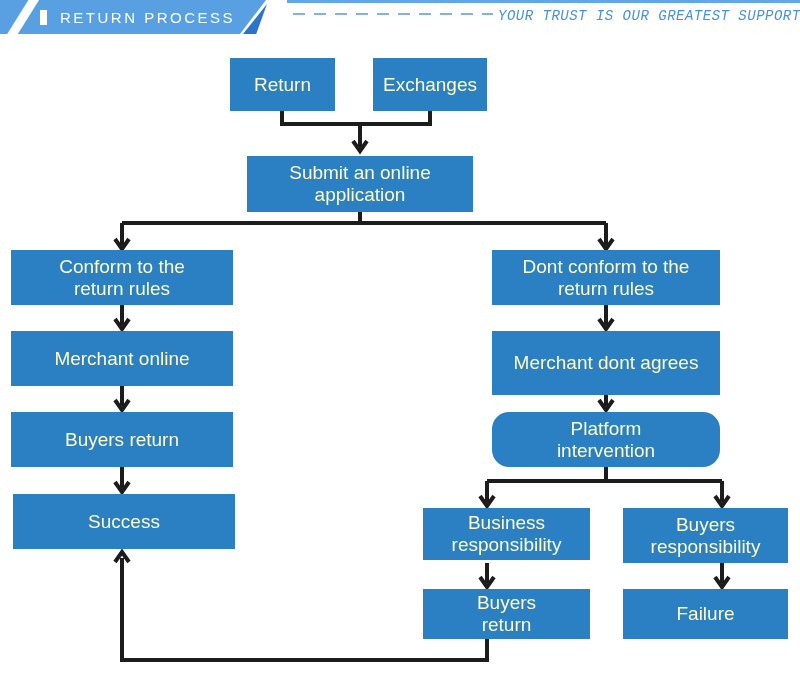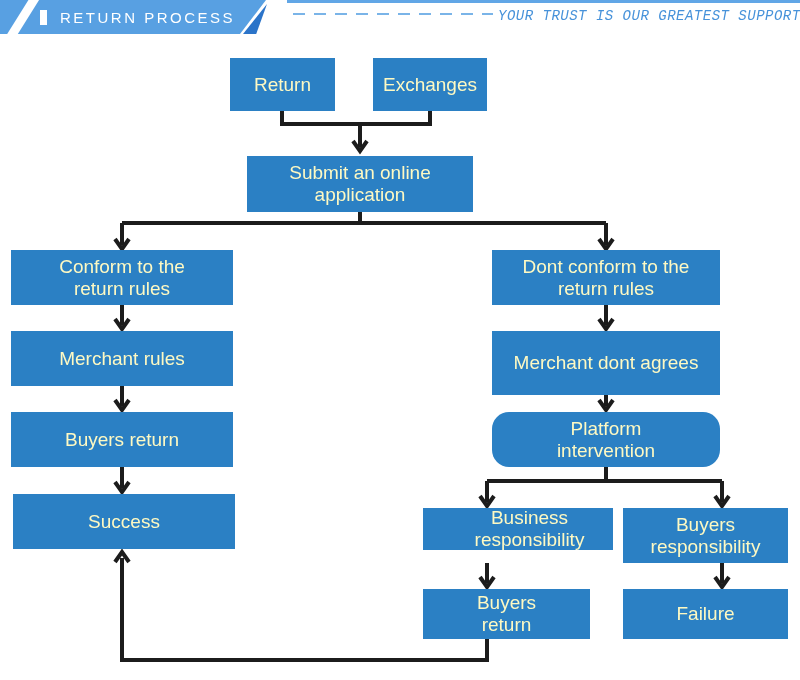--- a/index.html
+++ b/index.html
@@ -109,42 +109,42 @@
   <div class="node" style="left:247px;top:156px;width:226px;height:56px;">
     <span>Submit an online
 application</span>
   </div>
 
   <div class="node" style="left:11px;top:250px;width:222px;height:55px;">
     <span>Conform to the
 return rules</span>
   </div>
   <div class="node" style="left:11px;top:331px;width:222px;height:55px;">
-    <span>Merchant rules</span>
+    <span>Merchant online</span>
   </div>
   <div class="node" style="left:11px;top:412px;width:222px;height:55px;">
     <span>Buyers return</span>
   </div>
   <div class="node" style="left:13px;top:494px;width:222px;height:55px;">
     <span>Success</span>
   </div>
 
   <div class="node" style="left:492px;top:250px;width:228px;height:55px;">
     <span>Dont conform to the
 return rules</span>
   </div>
   <div class="node" style="left:492px;top:331px;width:228px;height:64px;">
     <span>Merchant dont agrees</span>
   </div>
   <div class="node" style="left:492px;top:412px;width:228px;height:55px;border-radius:17px;">
     <span>Platform
 intervention</span>
   </div>
 
-  <div class="node" style="left:423px;top:508px;width:167px;height:42px;padding-left:23px;">
+  <div class="node" style="left:423px;top:508px;width:167px;height:52px;">
     <span>Business
 responsibility</span>
   </div>
   <div class="node" style="left:623px;top:508px;width:165px;height:55px;">
     <span>Buyers
 responsibility</span>
   </div>
   <div class="node" style="left:423px;top:589px;width:167px;height:50px;">
     <span>Buyers
 return</span>

